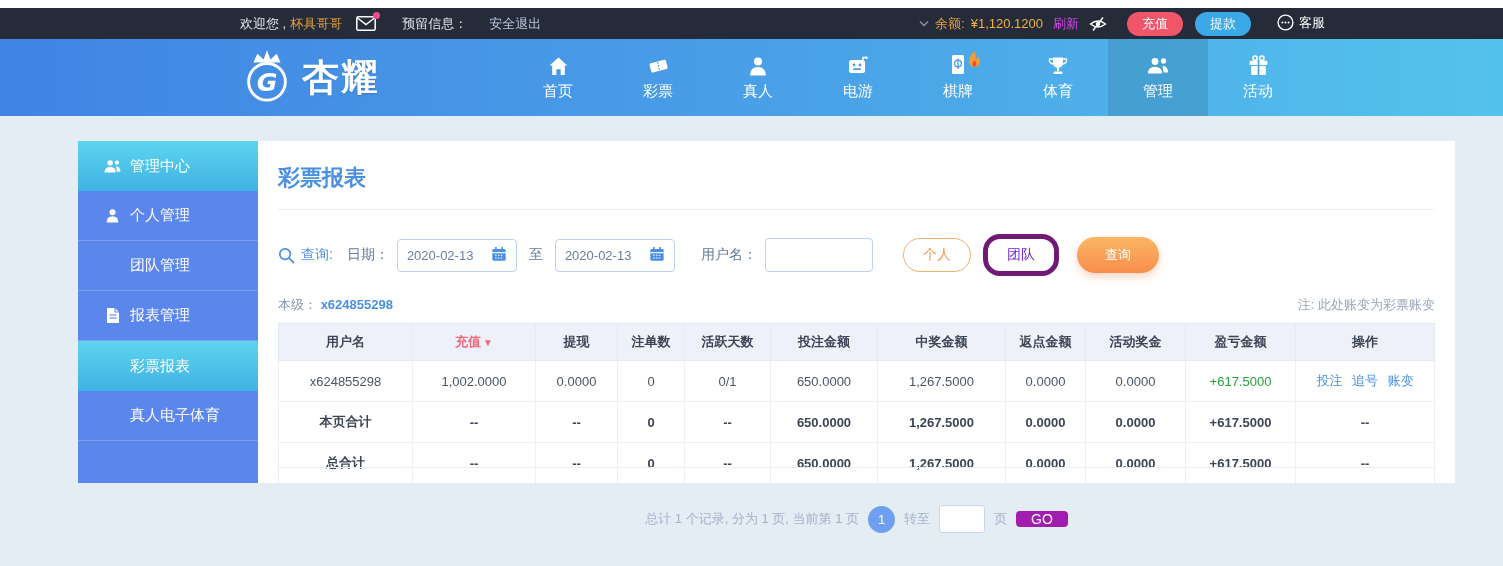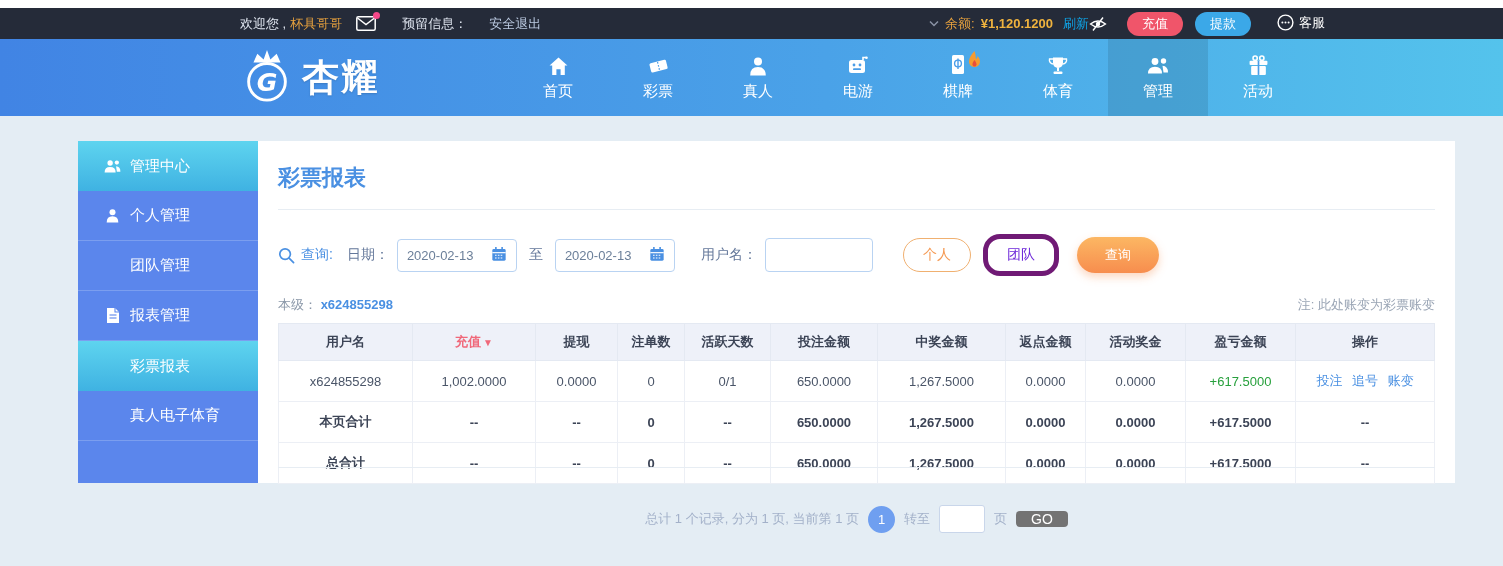--- a/index.html
+++ b/index.html
@@ -16,22 +16,22 @@
   .tb-left > *, .tb-right > * { flex:none; }
   .welcome { color:#dfe5ef; }
   .username { color:#e8a23e; margin-left:4px; }
   .mail-wrap { position:relative; margin:0 26px 0 14px; width:20px; height:15px; }
   .mail-dot { position:absolute; top:-4px; right:-4px; width:7px; height:7px;
     border-radius:50%; background:#f5488a; }
   .reserved { color:#dfe5ef; }
   .logout { color:#bccbe2; margin-left:22px; cursor:pointer; }
   .chev { margin-right:6px; display:inline-flex; }
   .balance-label { color:#e8a23e; }
-  .balance-value { color:#f0b33e; font-weight:bold; margin:0 10px 0 6px; }
-  .refresh { color:#0ea5e9; cursor:pointer; }
+  .balance-value { color:#f0b33e; font-weight:normal; margin:0 10px 0 6px; }
+  .refresh { color:#d946ef; margin-right:10px; cursor:pointer; }
   .eye { margin-right:20px; cursor:pointer; display:inline-flex; }
   .pill-btn { border:none; color:#fff; font-size:13px; padding:3px 15px;
     border-radius:12px; cursor:pointer; font-family:inherit; }
   .pill-recharge { background:#f0556a; margin-right:12px; }
   .pill-withdraw { background:#3ba8e8; margin-right:26px; }
   .service { display:flex; gap:5px; color:#fff; cursor:pointer; }
 
   
   .navbar { height:77px; background:linear-gradient(90deg,#4184e4 0%,#4aa2e8 55%,#54c3ec 100%);
     display:flex; align-items:center; }
@@ -101,21 +101,21 @@
   .green { color:#27a03c; }
   .op-link { color:#4a90e2; text-decoration:none; margin:0 3px; cursor:pointer; }
 
   
   .pagination { display:flex; align-items:center; justify-content:center; gap:9px;
     margin-top:21px; color:#a3b1c9; font-size:13px; }
   .page-circle { width:27px; height:27px; border-radius:50%; background:#6f9ff0; color:#fff;
     display:flex; align-items:center; justify-content:center; font-size:13px; cursor:pointer; }
   .goto-input { width:46px; height:28px; border:1px solid #c9d6ea; border-radius:3px;
     outline:none; text-align:center; font-family:inherit; }
-  .btn-go { background:#737373; color:#fff; border:none; border-radius:4px;
+  .btn-go { background:#a21caf; color:#fff; border:none; border-radius:4px;
     padding:0 15px; font-size:14px; cursor:pointer; font-family:inherit; }
 
   .bottom-divider { position:absolute; left:20px; right:20px; bottom:15px;
     border-top:1px solid #e7edf3; }
 </style>
 </head>
 <body>
 
 <div class="top-strip"></div>
 

